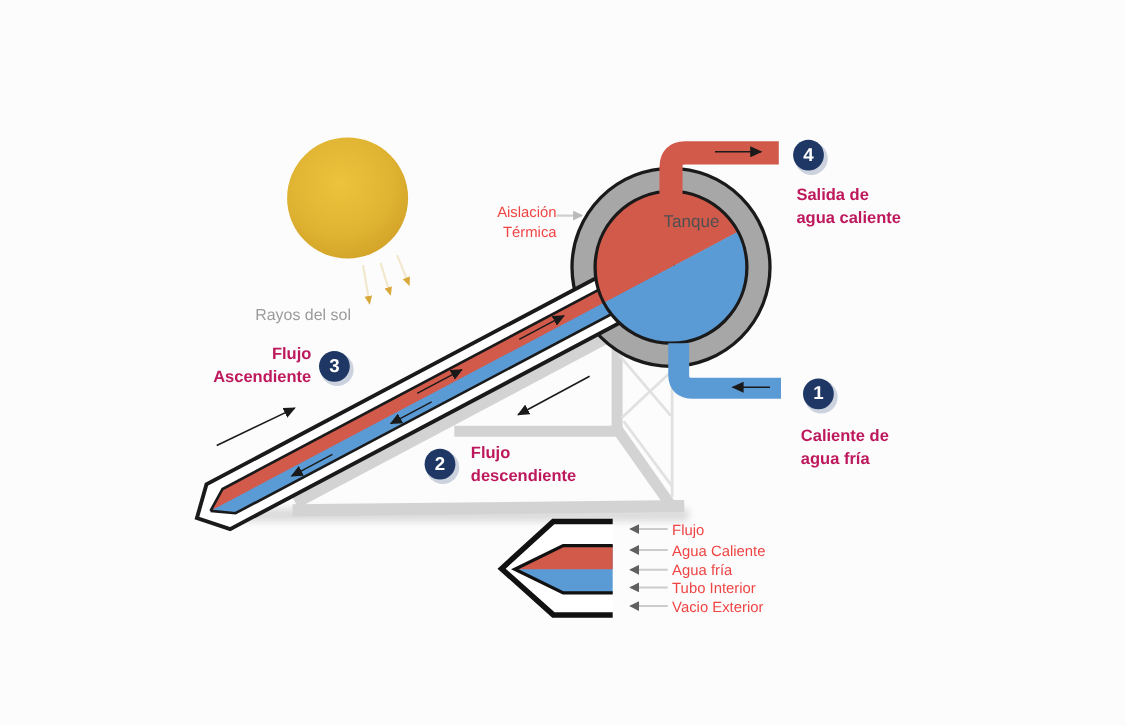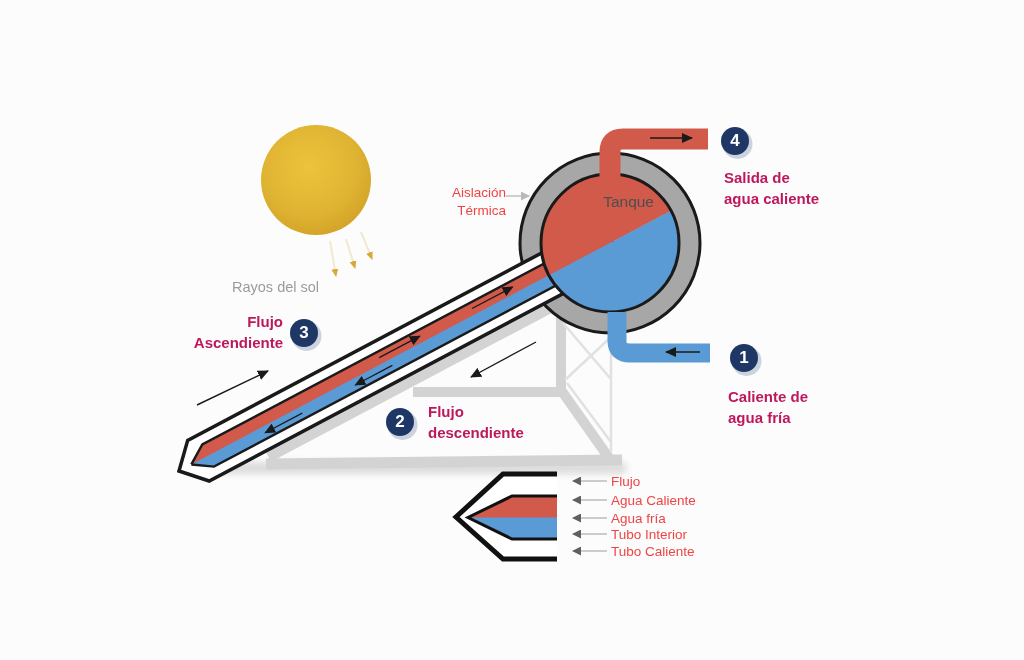--- a/index.html
+++ b/index.html
@@ -166,15 +166,15 @@
   <div class="badge badge-1">
     <span>1</span>
   </div>
   <div class="lbl lbl-navy lbl-entrada">Caliente de
 agua fría</div>
 
   <div class="lbl lbl-muted cs-lbl cs-0">Flujo</div>
   <div class="lbl lbl-muted cs-lbl cs-1">Agua Caliente</div>
   <div class="lbl lbl-muted cs-lbl cs-2">Agua fría</div>
   <div class="lbl lbl-muted cs-lbl cs-3">Tubo Interior</div>
-  <div class="lbl lbl-muted cs-lbl cs-4">Tubo Caliente</div>
+  <div class="lbl lbl-muted cs-lbl cs-4">Vacio Exterior</div>
 
 </div>
 
 </body></html>

